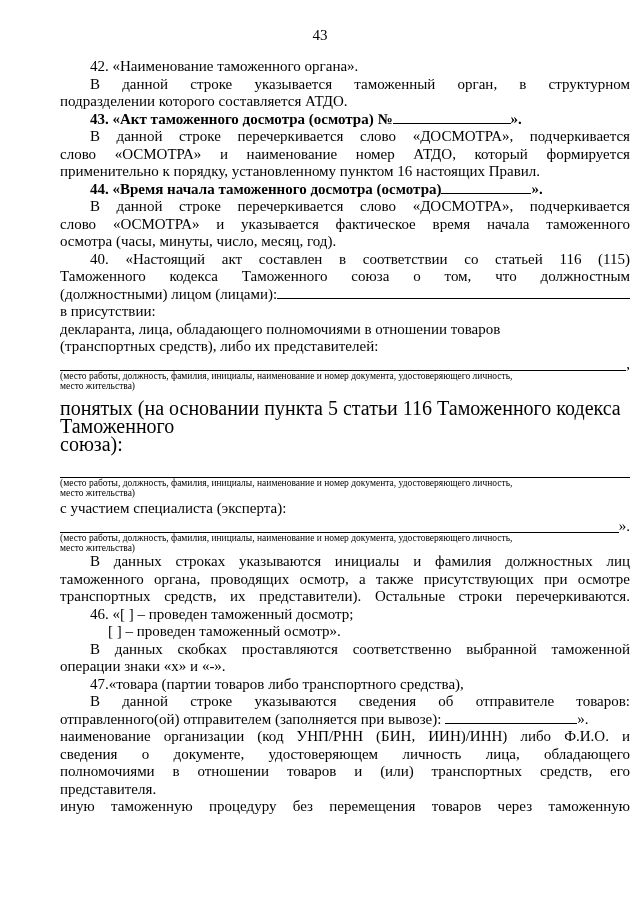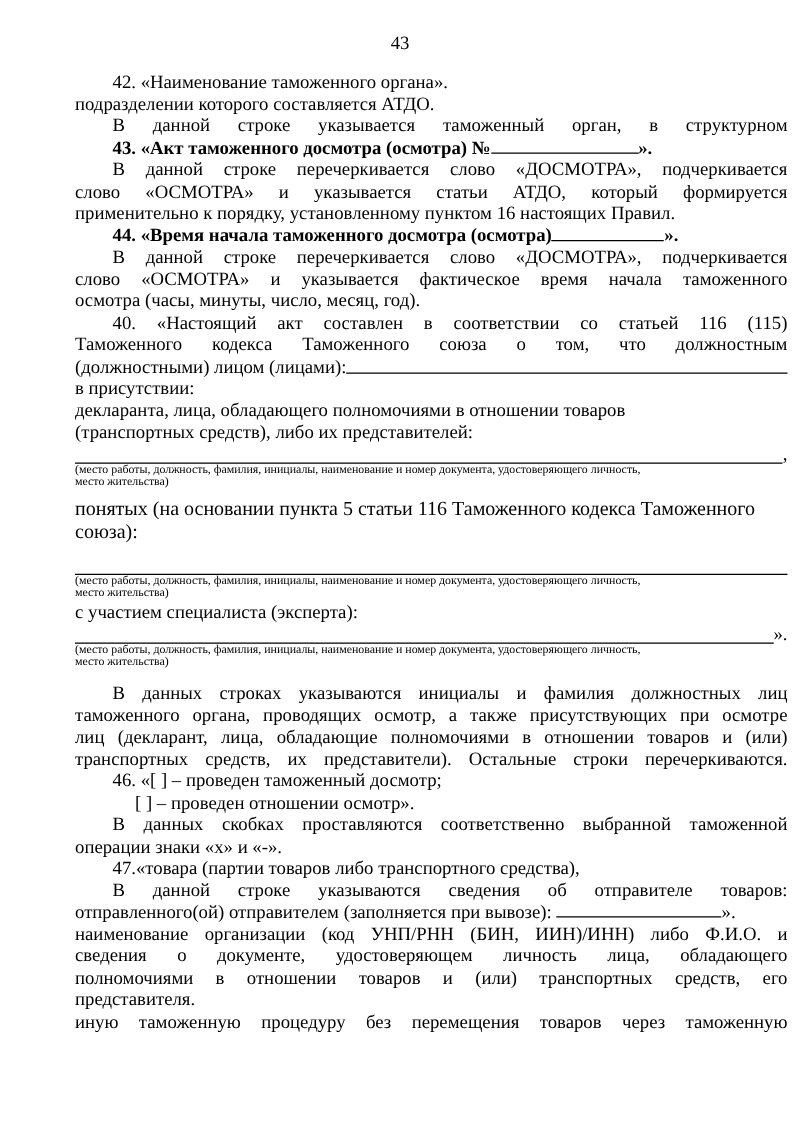--- a/index.html
+++ b/index.html
@@ -32,43 +32,43 @@
   .w90  { width:90px; }
   .w132 { width:132px; }
   .flexline { display:flex; align-items:flex-end; line-height:17.5px; }
   .flexline .fill { flex:1; border-bottom:1px solid #000; margin-bottom:4px; }
   .blankrow { display:flex; align-items:flex-end; height:13px; line-height:13px; }
   .blankrow .fill { flex:1; border-bottom:1px solid #000; }
   .caption {
     font-size:9.5px; line-height:10px;
     text-align:left;
   }
-  .pon { font-size:16px; line-height:18px; }
+  .pon { font-size:20px; line-height:18px; }
   .row1 { margin-top:2px; }
   .mt-pon { margin-top:8px; }
   .row2 { margin-top:12px; }
   .mt-spec { margin-top:2px; }
   .row3 { margin-top:3px; }
-  .mt-note { margin-top:12px; }
+  .mt-note { }
 </style>
 </head>
 <body>
 
 <div class="page">
   <div class="pageno">43</div>
 
   <div class="content">
 
     <div class="line ind">42. «Наименование таможенного органа».</div>
+    <div class="line ind jf">В данной строке указывается таможенный орган, в структурном</div>
     <div class="line">подразделении которого составляется АТДО.</div>
-    <div class="line ind jf">В данной строке указывается таможенный орган, в структурном</div>
 
     <div class="line ind bold"><span>43. «Акт таможенного досмотра (осмотра) №</span><span class="blank w118"></span><span>».</span></div>
     <div class="line ind jf">В данной строке перечеркивается слово «ДОСМОТРА», подчеркивается</div>
-    <div class="line jf">слово «ОСМОТРА» и указывается статьи АТДО, который формируется</div>
+    <div class="line jf">слово «ОСМОТРА» и наименование номер АТДО, который формируется</div>
     <div class="line">применительно к порядку, установленному пунктом 16 настоящих Правил.</div>
 
     <div class="line ind bold"><span>44. «Время начала таможенного досмотра (осмотра)</span><span class="blank w90"></span><span>».</span></div>
     <div class="line ind jf">В данной строке перечеркивается слово «ДОСМОТРА», подчеркивается</div>
     <div class="line jf">слово «ОСМОТРА» и указывается фактическое время начала таможенного</div>
     <div class="line">осмотра (часы, минуты, число, месяц, год).</div>
 
     <div class="line ind jf">40. «Настоящий акт составлен в соответствии со статьей 116 (115)</div>
     <div class="line jf">Таможенного кодекса Таможенного союза о том, что должностным</div>
     <div class="flexline">
@@ -99,25 +99,24 @@
 
     <div class="blankrow row3">
         <span class="fill"></span>
         <span>».</span>
       </div>
     <div class="caption">(место работы, должность, фамилия, инициалы, наименование и номер документа, удостоверяющего личность,</div>
     <div class="caption">место жительства)</div>
 
     <div class="line ind jf mt-note">В данных строках указываются инициалы и фамилия должностных лиц</div>
     <div class="line jf">таможенного органа, проводящих осмотр, а также присутствующих при осмотре</div>
-    <div class="line jf">лиц (декларант, лица, обладающие полномочиями в отношении товаров и (или)</div>
     <div class="line jf">транспортных средств, их представители). Остальные строки перечеркиваются.</div>
 
     <div class="line ind">46. «[ ] – проведен таможенный досмотр;</div>
-    <div class="line ind2">[ ] – проведен отношении осмотр».</div>
+    <div class="line ind2">[ ] – проведен таможенный осмотр».</div>
     <div class="line ind jf">В данных скобках проставляются соответственно выбранной таможенной</div>
     <div class="line">операции знаки «х» и «-».</div>
 
     <div class="line ind">47.«товара (партии товаров либо транспортного средства),</div>
     <div class="line ind jf">В данной строке указываются сведения об отправителе товаров:</div>
     <div class="line"><span>отправленного(ой) отправителем (заполняется при вывозе):</span> <span class="blank w132"></span><span>».</span></div>
     <div class="line jf">наименование организации (код УНП/РНН (БИН, ИИН)/ИНН) либо Ф.И.О. и</div>
     <div class="line jf">сведения о документе, удостоверяющем личность лица, обладающего</div>
     <div class="line jf">полномочиями в отношении товаров и (или) транспортных средств, его</div>
     <div class="line">представителя.</div>

